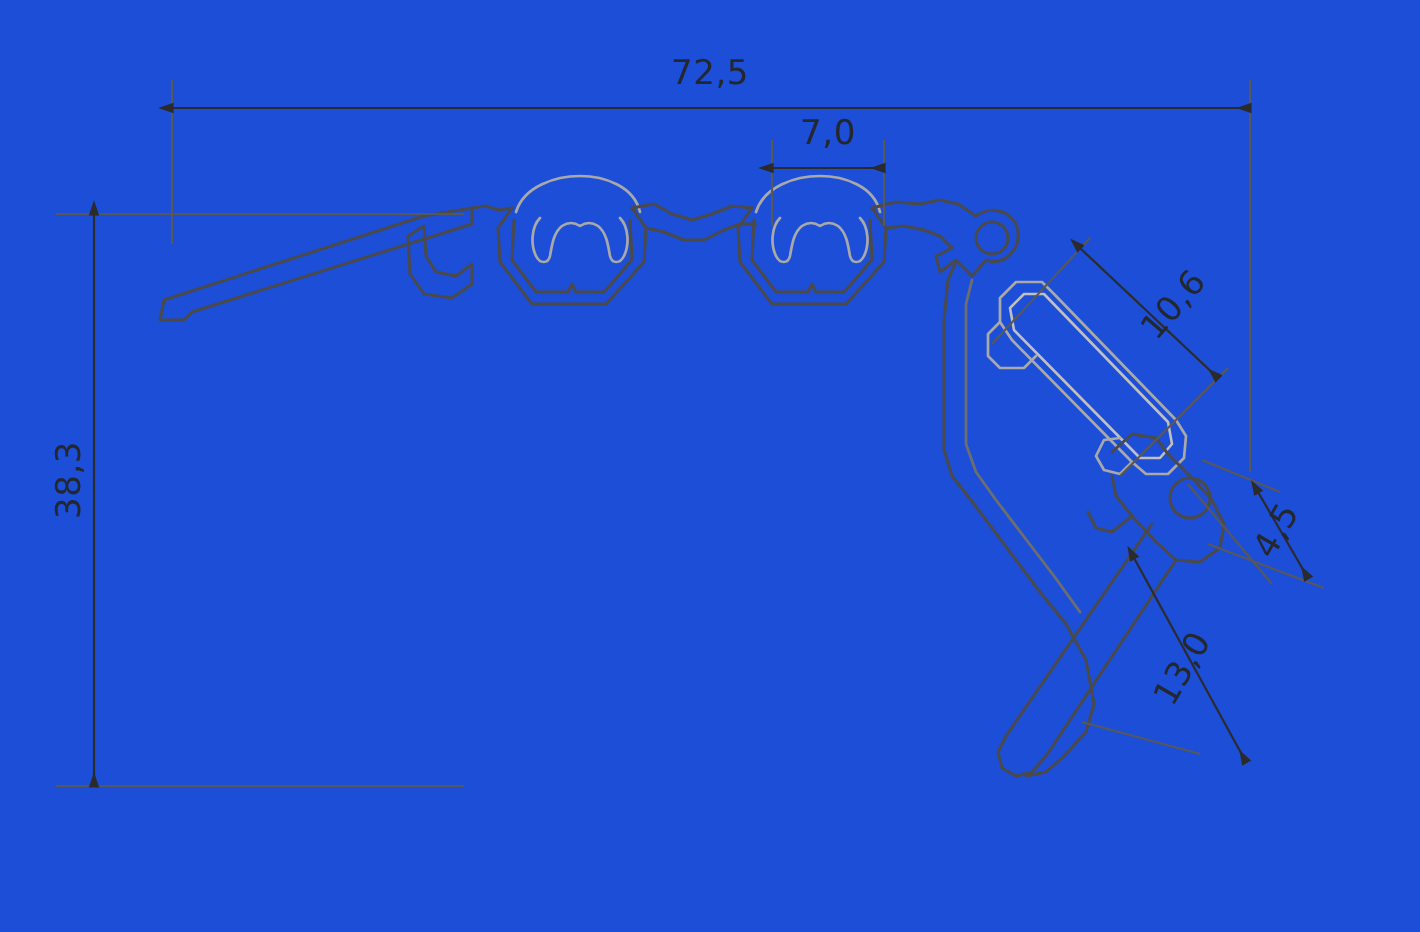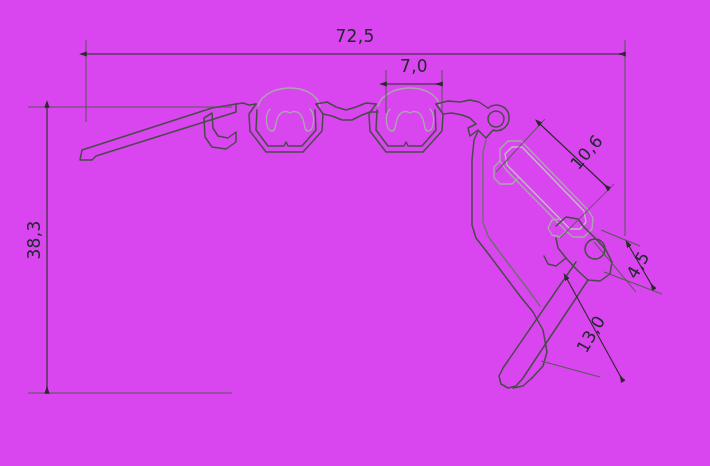--- a/index.html
+++ b/index.html
@@ -2,21 +2,21 @@
 <html><head>
 <meta charset="utf-8">
 <title>Profile Drawing</title>
 <style>
   html,body{margin:0;padding:0;background:#ffffff;}
   body{
     width:710px;height:466px;overflow:hidden;
     font-family:"DejaVu Sans", sans-serif;
     position:relative;
   }
-  #stage{position:absolute;left:0;top:0;width:710px;height:466px;background:#d946ef;}
+  #stage{position:absolute;left:0;top:0;width:710px;height:466px;background:#1d4ed8;}
   svg{display:block;}
   .dim-text{
     font-family:"DejaVu Sans", sans-serif;
     font-size:17px;
     fill:#23272e;
     letter-spacing:0.3px;
   }
   .dim-line{stroke:#2b2b2b;stroke-width:1.1;fill:none;}
   .ext-line{stroke:#585858;stroke-width:1.05;fill:none;}
   .ref-line{stroke:#585858;stroke-width:1.05;fill:none;}

